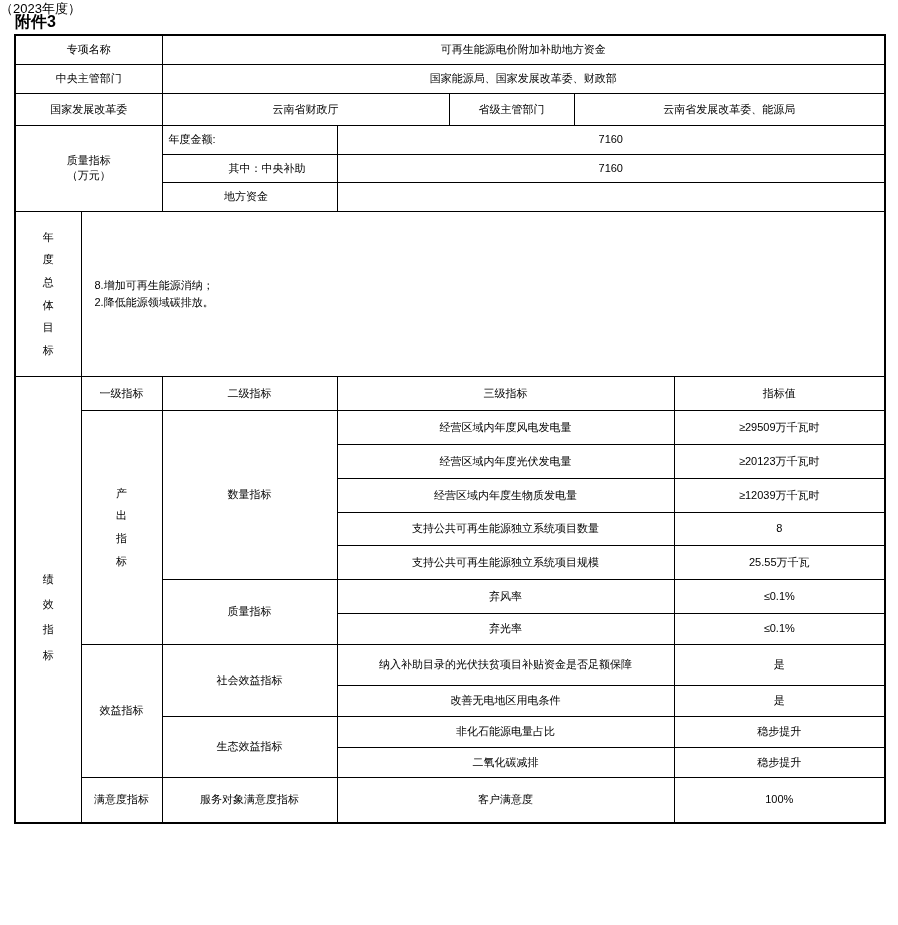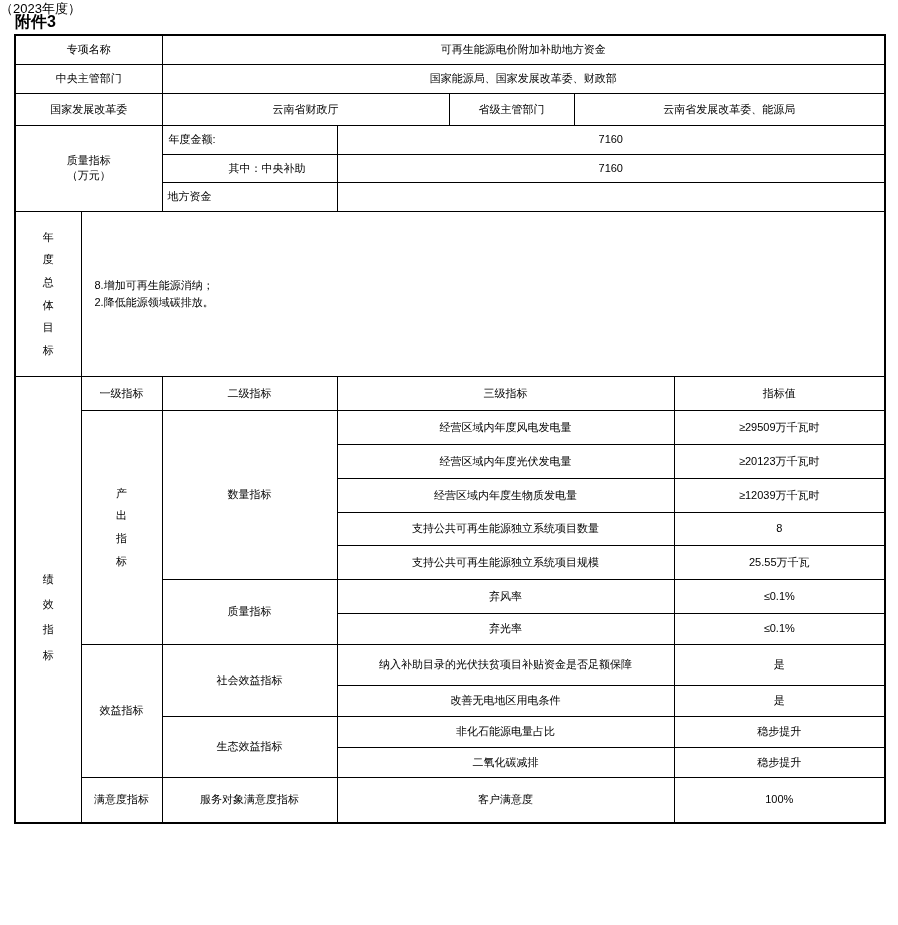--- a/index.html
+++ b/index.html
@@ -45,21 +45,21 @@
     border: 1px solid #000;
     text-align: center;
     vertical-align: middle;
     font-size: 11px;
     padding: 2px 5px;
     line-height: 1.35;
     word-break: break-all;
   }
   .ta-l { text-align: left; padding-left: 6px; }
   .ta-c { text-align: center; padding-left: 40px; }
-  .ta-r { text-align: left; padding-right: 12px; }
+  .ta-r { text-align: center; padding-right: 12px; }
   .vtext {
     width: 1em;
     margin: 0 auto;
     word-break: break-all;
     line-height: 2.05;
     text-align: center;
   }
   .vtext-wide { line-height: 2.3; margin-top: 36px; }
   .goal-cell { text-align: left; vertical-align: middle; }
   .goal-lines { padding-left: 8px; line-height: 1.5; }

